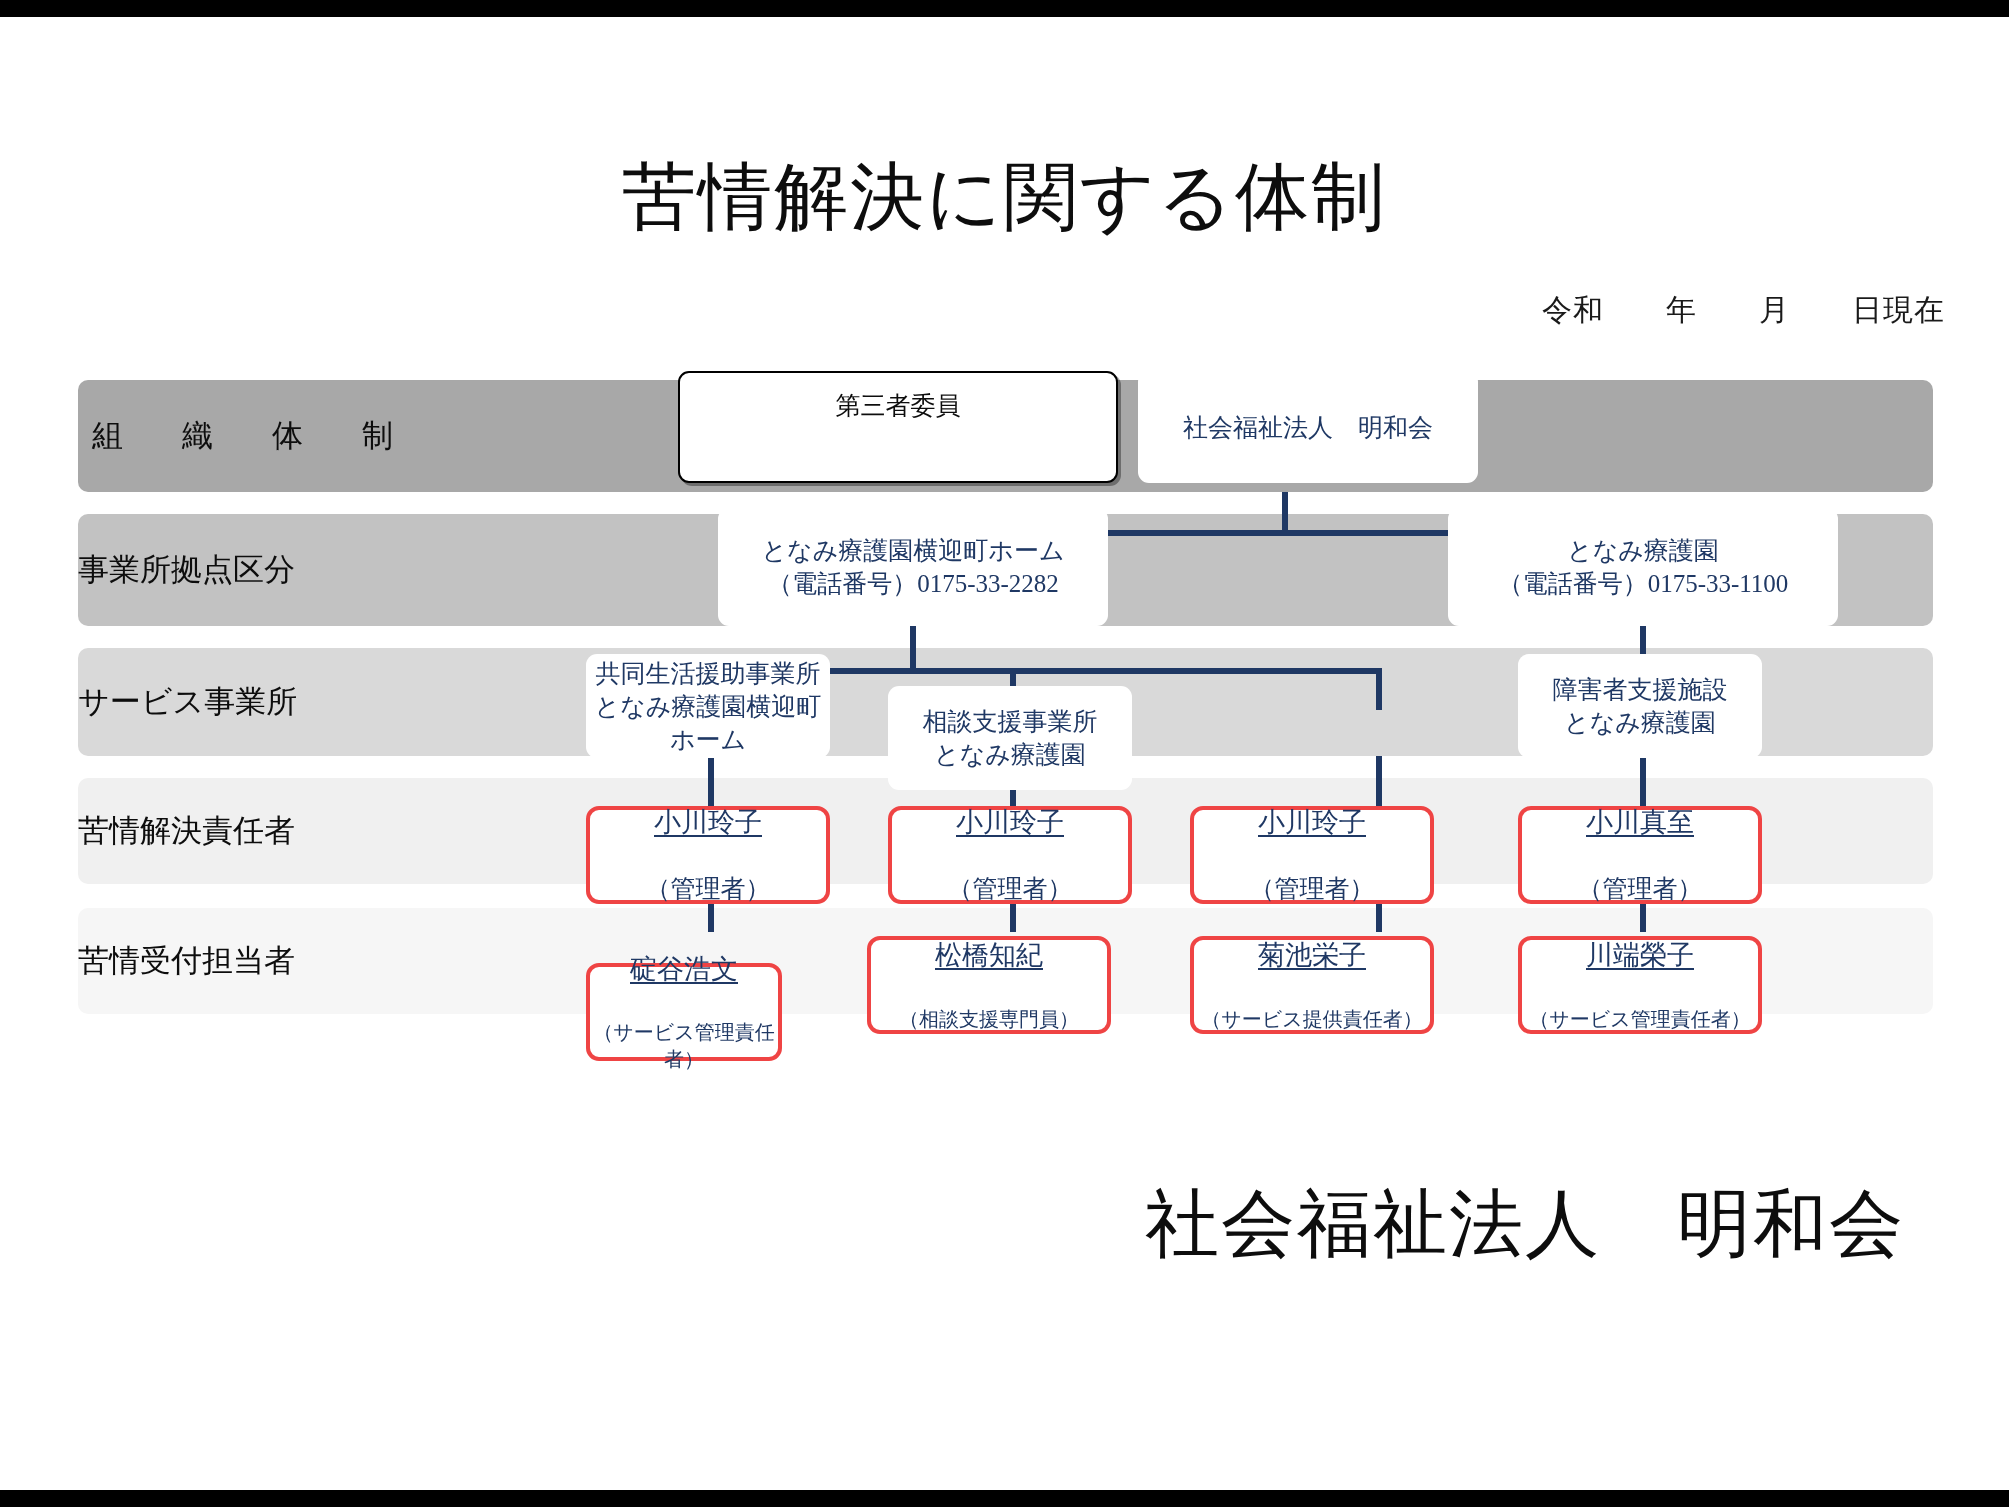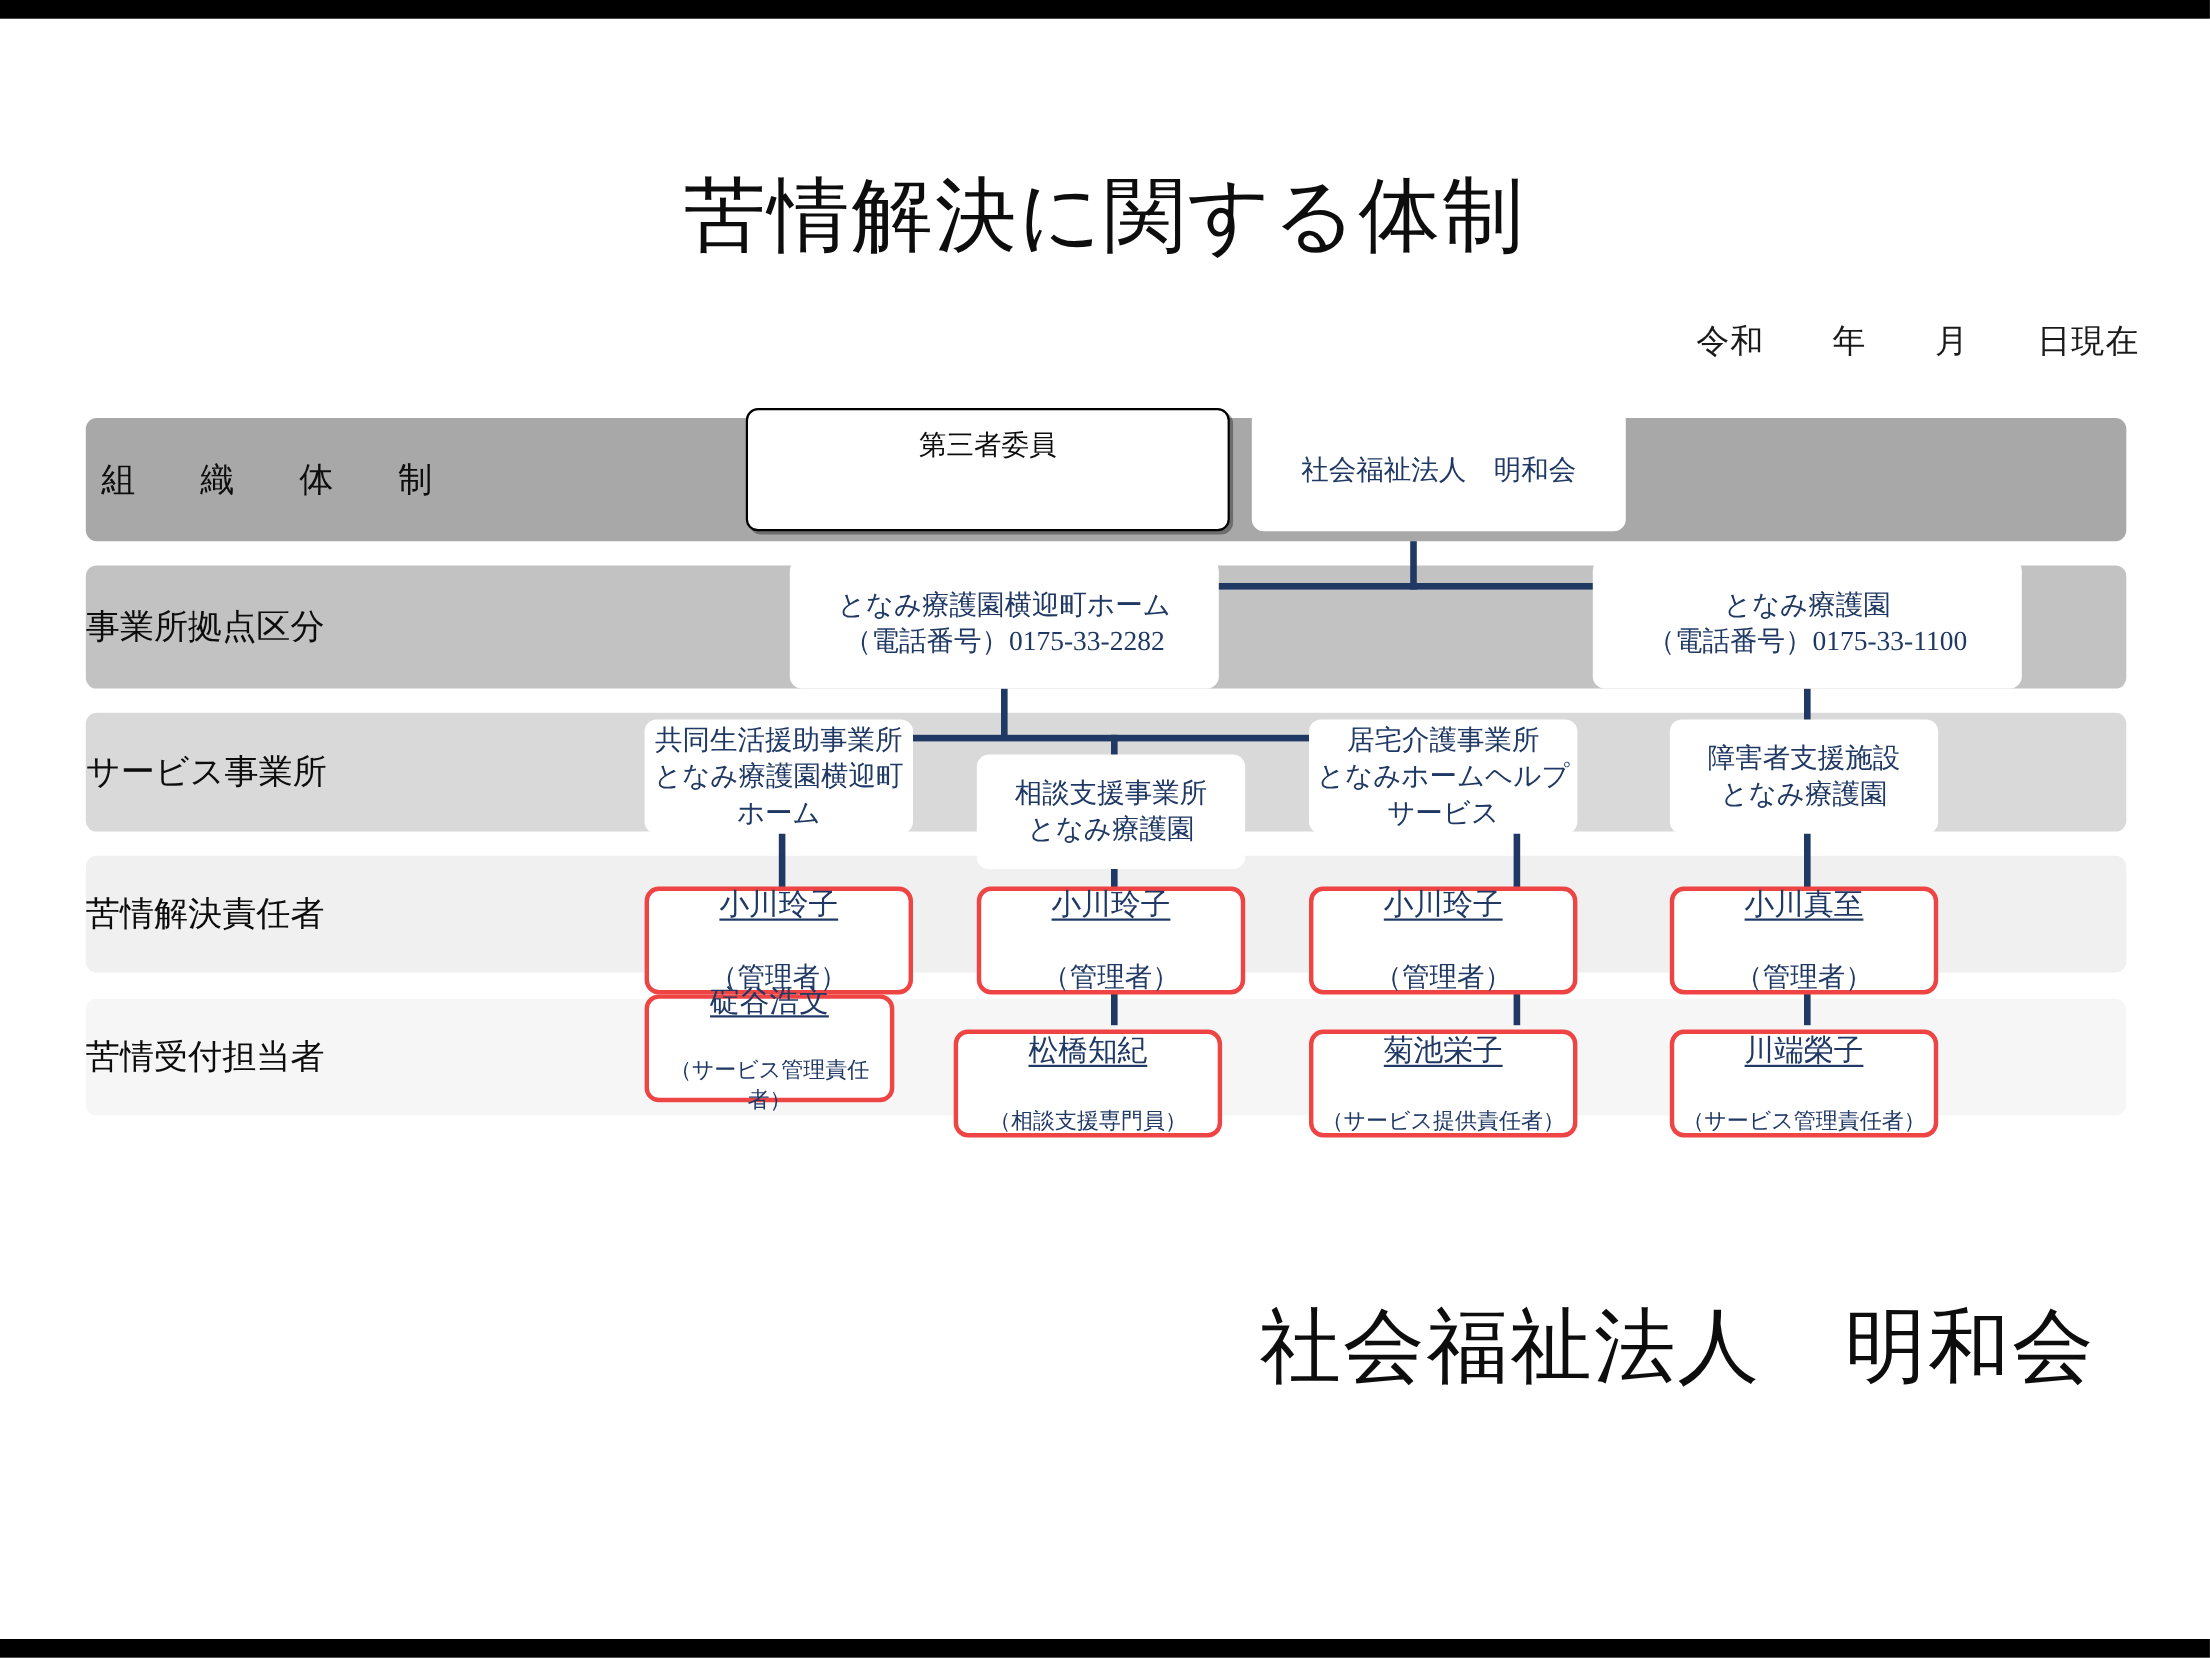--- a/index.html
+++ b/index.html
@@ -181,25 +181,20 @@
 
   <div class="box plain" style="left:508px;top:274px;width:244px;height:104px;">
     <span class="ln">共同生活援助事業所</span>
     <span class="ln">となみ療護園横迎町</span>
     <span class="ln">ホーム</span>
   </div>
   <div class="box plain" style="left:810px;top:274px;width:244px;height:104px;margin-top:32px;">
     <span class="ln">相談支援事業所</span>
     <span class="ln">となみ療護園</span>
   </div>
-  <div class="box plain" style="left:1112px;top:274px;width:244px;height:104px;">
-    <span class="ln">居宅介護事業所</span>
-    <span class="ln">となみホームヘルプ</span>
-    <span class="ln">サービス</span>
-  </div>
   <div class="box plain" style="left:1440px;top:274px;width:244px;height:104px;">
     <span class="ln">障害者支援施設</span>
     <span class="ln">となみ療護園</span>
   </div>
 
   <div class="box navy" style="left:508px;top:426px;width:244px;height:98px;">
     <span class="nm">小川玲子</span>
     <span class="sub">（管理者）</span>
   </div>
   <div class="box navy" style="left:810px;top:426px;width:244px;height:98px;">
@@ -208,21 +203,21 @@
   </div>
   <div class="box navy" style="left:1112px;top:426px;width:244px;height:98px;">
     <span class="nm">小川玲子</span>
     <span class="sub">（管理者）</span>
   </div>
   <div class="box navy" style="left:1440px;top:426px;width:244px;height:98px;">
     <span class="nm">小川真至</span>
     <span class="sub">（管理者）</span>
   </div>
 
-  <div class="box navy" style="left:508px;top:524px;width:227px;height:98px;font-family:Liberation Serif, serif;">
+  <div class="box navy" style="left:508px;top:583px;width:196px;height:98px;font-family:Liberation Serif, serif;">
     <span class="nm">碇谷浩文</span>
     <span class="sub small">（サービス管理責任者）</span>
   </div>
   <div class="box navy" style="left:789px;top:556px;width:244px;height:98px;">
     <span class="nm">松橋知紀</span>
     <span class="sub small">（相談支援専門員）</span>
   </div>
   <div class="box navy" style="left:1112px;top:556px;width:244px;height:98px;">
     <span class="nm">菊池栄子</span>
     <span class="sub small">（サービス提供責任者）</span>

